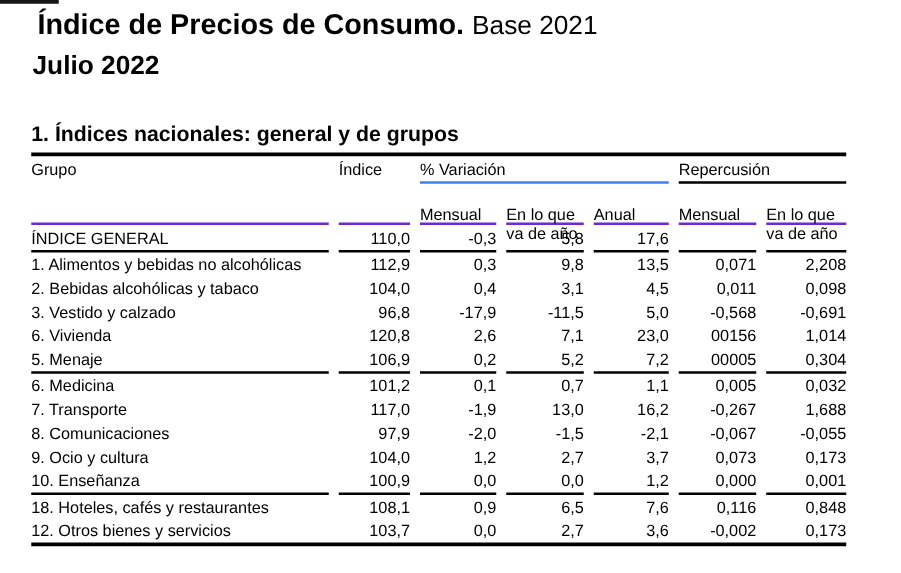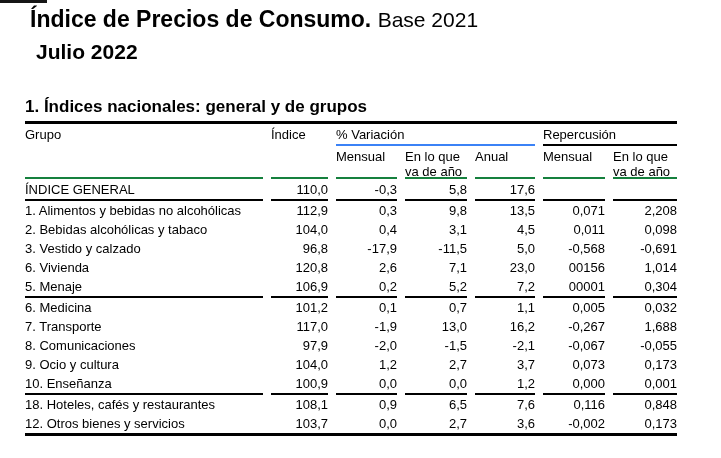--- a/index.html
+++ b/index.html
@@ -13,43 +13,43 @@
     overflow: hidden;
   }
   .scan-artifact {
     position: absolute; left: 0; top: 0;
     width: 47px; height: 3px; background: #161616;
   }
   .doc { position: absolute; left: 25px; top: 6px; width: 652px; }
 
   .title-line  { font-size: 23px; font-weight: bold; line-height: 27px; margin: 0 0 0 5px; white-space: nowrap; }
   .title-suffix{ font-size: 21px; font-weight: normal; }
-  .subtitle    { font-size: 21px; font-weight: bold; line-height: 22px; margin: 8px 0 0 11px; }
+  .subtitle    { font-size: 21px; font-weight: bold; line-height: 22px; margin: 8px 0 0 1px; }
   .section-title { font-size: 17px; font-weight: bold; line-height: 20px; margin: 34px 0 4px 0; }
 
   .rule-top    { height: 3px; background: #000; }
   .rule-bottom { height: 3px; background: #000; }
 
   .cols {
     display: grid;
     grid-template-columns: 238px 57px 61px 62px 60px 62px 64px;
     column-gap: 8px;
   }
 
   .thead1 { font-size: 13px; }
   .thead1 .hcell { padding: 3px 0 2px 0; line-height: 15px; }
   .hcell.c1 { grid-column: 1; }
   .hcell.c2 { grid-column: 2; }
   .hcell.gvar { grid-column: 3 / span 3; border-bottom: 2px solid #3b82f6; }
   .hcell.grep { grid-column: 6 / span 2; border-bottom: 2px solid #000; }
 
   .thead2 { font-size: 13px; }
   .thead2 .scell {
-    padding-top: 3px; line-height: 15px; height: 33px;
-    border-bottom: 2px solid #15803d;
+    padding-top: 17px; line-height: 15px; height: 33px;
+    border-bottom: 2px solid #6d28d9;
   }
 
   .trow { font-size: 13px; }
   .trow .cell { height: 19px; line-height: 19px; white-space: nowrap; overflow: hidden; }
   .trow.first .cell { height: 20px; line-height: 21px; }
   .cell.left { text-align: left; }
   .cell.num  { text-align: right; }
 
   .hr-seg > div { border-top: 2px solid #000; height: 2px; }
 </style>
@@ -143,21 +143,21 @@
           <div class="cell num">23,0</div>
           <div class="cell num">00156</div>
           <div class="cell num">1,014</div>
         </div>
         <div class="cols trow">
           <div class="cell left">5. Menaje</div>
           <div class="cell num">106,9</div>
           <div class="cell num">0,2</div>
           <div class="cell num">5,2</div>
           <div class="cell num">7,2</div>
-          <div class="cell num">00001</div>
+          <div class="cell num">00005</div>
           <div class="cell num">0,304</div>
         </div>
         <div class="cols hr-seg">
           <div></div>
           <div></div>
           <div></div>
           <div></div>
           <div></div>
           <div></div>
           <div></div>

